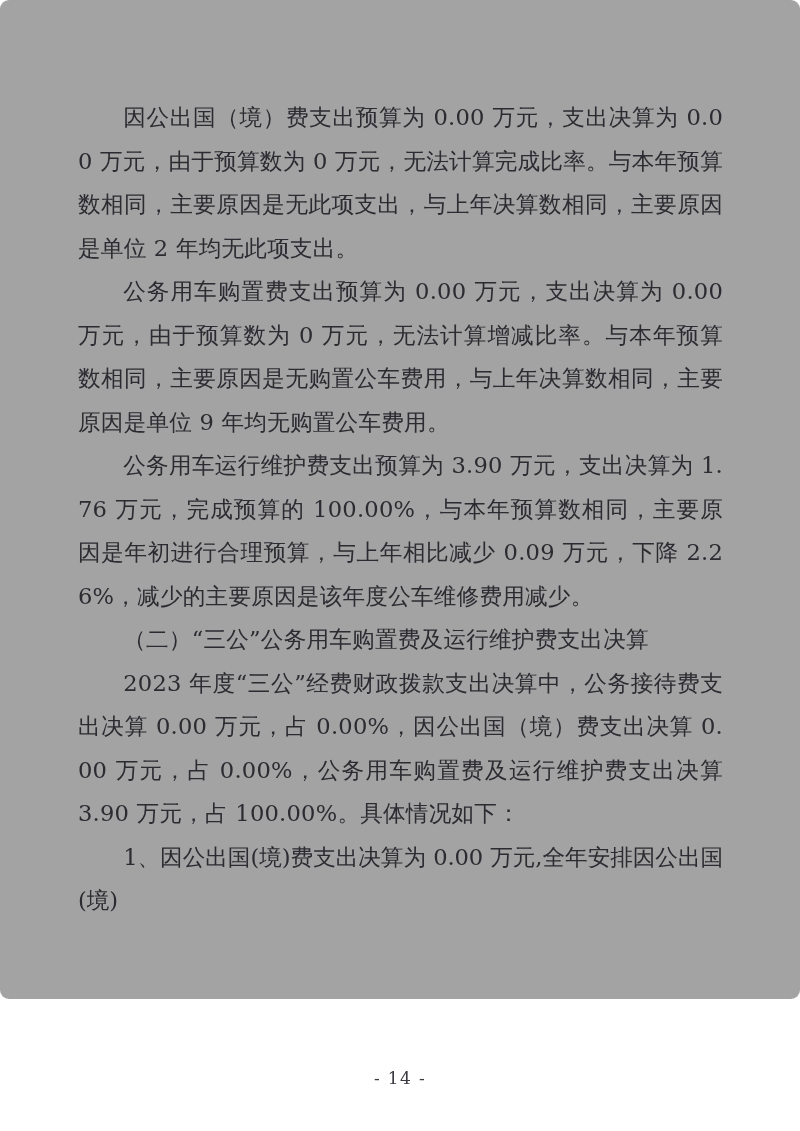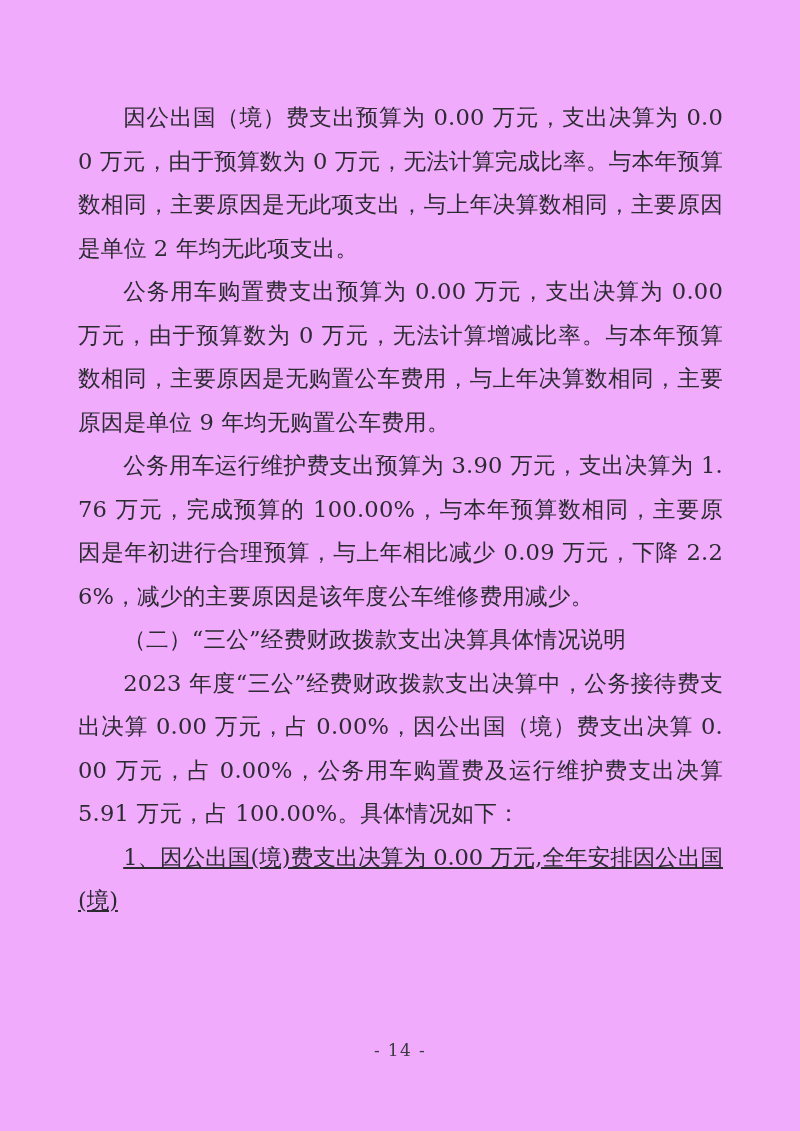--- a/index.html
+++ b/index.html
@@ -12,22 +12,23 @@
     height: 1131px;
     position: relative;
     font-family: "DejaVu Serif", "Liberation Serif", serif;
     color: #2b2b31;
     overflow: hidden;
   }
   .page {
     position: absolute;
     left: 0; top: 0;
     width: 800px;
-    height: 1131px;
-    background: #f0abfc;
+    height: 999px;
+    background: #a3a3a3;
+    border-radius: 9px;
   }
   .content {
     position: absolute;
     left: 78px;
     top: 96px;
     width: 645px;
   }
   .para {
     font-size: 22.6px;
     line-height: 43.5px;
@@ -39,26 +40,25 @@
     color: #2b2b31;
     font-weight: 400;
     word-break: break-all;
   }
   .para.heading {
     text-indent: 2em;
   }
   .para.tight {
     text-indent: 2em;
     letter-spacing: -0.005em;
-    text-decoration: underline;
   }
   .footer {
     position: absolute;
     left: 0;
-    top: 1040px;
+    top: 1068px;
     width: 800px;
     text-align: center;
     font-size: 17px;
     line-height: 20px;
     color: #3a3a40;
     font-family: "DejaVu Serif", "Liberation Serif", serif;
     letter-spacing: 0.08em;
   }
 </style>
 </head>
@@ -68,23 +68,23 @@
 
   <div class="content">
 
     <p class="para">因公出国（境）费支出预算为 0.00 万元，支出决算为 0.00 万元，由于预算数为 0 万元，无法计算完成比率。与本年预算数相同，主要原因是无此项支出，与上年决算数相同，主要原因是单位 2 年均无此项支出。</p>
 
 
     <p class="para">公务用车购置费支出预算为 0.00 万元，支出决算为 0.00 万元，由于预算数为 0 万元，无法计算增减比率。与本年预算数相同，主要原因是无购置公车费用，与上年决算数相同，主要原因是单位 9 年均无购置公车费用。</p>
 
     <p class="para">公务用车运行维护费支出预算为 3.90 万元，支出决算为 1.76 万元，完成预算的 100.00%，与本年预算数相同，主要原因是年初进行合理预算，与上年相比减少 0.09 万元，下降 2.26%，减少的主要原因是该年度公车维修费用减少。</p>
 
-    <p class="para heading">（二）“三公”经费财政拨款支出决算具体情况说明</p>
+    <p class="para heading">（二）“三公”公务用车购置费及运行维护费支出决算</p>
 
-    <p class="para">2023 年度“三公”经费财政拨款支出决算中，公务接待费支出决算 0.00 万元，占 0.00%，因公出国（境）费支出决算 0.00 万元，占 0.00%，公务用车购置费及运行维护费支出决算 5.91 万元，占 100.00%。具体情况如下：</p>
+    <p class="para">2023 年度“三公”经费财政拨款支出决算中，公务接待费支出决算 0.00 万元，占 0.00%，因公出国（境）费支出决算 0.00 万元，占 0.00%，公务用车购置费及运行维护费支出决算 3.90 万元，占 100.00%。具体情况如下：</p>
 
     <p class="para tight">1、因公出国(境)费支出决算为 0.00 万元,全年安排因公出国(境)</p>
 
   </div>
 
   <div class="footer">- 14 -</div>
 
 </div>
 
 </body></html>

